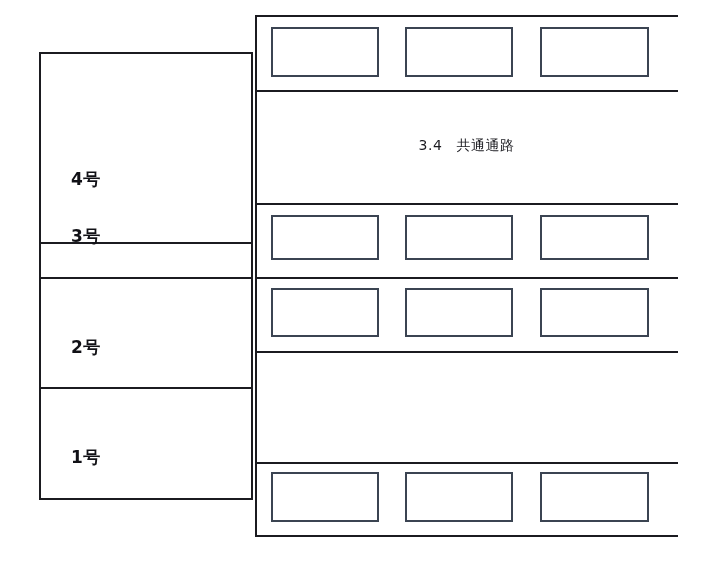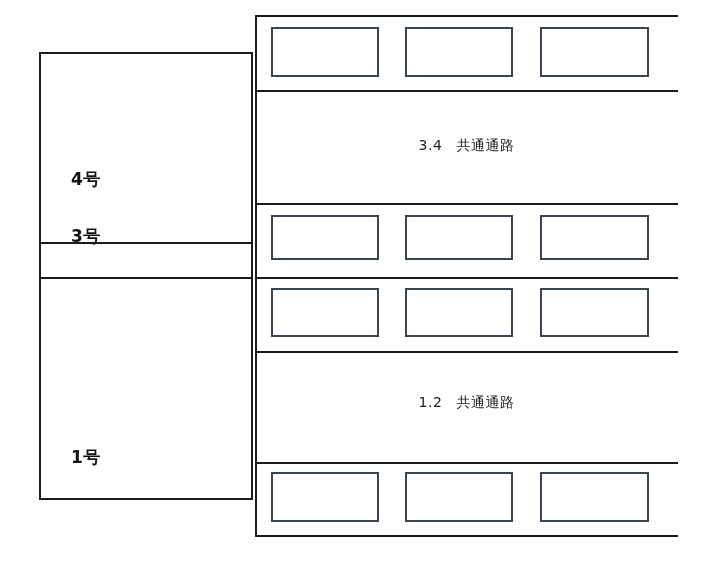--- a/index.html
+++ b/index.html
@@ -88,20 +88,23 @@
 
 <div id="canvas">
 
   <div class="unit-table">
     <div class="unit-row" style="top:12px;height:134px;margin-top:44px;">
       <span class="unit-label" style="top:58px;">4号</span>
     </div>
     <div class="unit-row" style="top:113px;height:112px;text-decoration:underline;">
       <span class="unit-label" style="top:58px;">3号</span>
     </div>
+    <div class="unit-row" style="top:225px;height:110px;">
+      <span class="unit-label" style="top:57px;">2号</span>
+    </div>
     <div class="unit-row last" style="top:335px;height:113px;">
       <span class="unit-label" style="top:57px;">1号</span>
     </div>
   </div>
 
   <div class="v-rule"></div>
 
   <div class="h-rule" style="top:15px;"></div>
   <div class="h-rule" style="top:90px;"></div>
   <div class="h-rule" style="top:203px;"></div>
@@ -119,21 +122,18 @@
   </div>
 
   <div class="room-box" style="left:271px;top:215px;width:108px;height:45px;"></div>
   <div class="room-box" style="left:405px;top:215px;width:108px;height:45px;"></div>
   <div class="room-box" style="left:540px;top:215px;width:109px;height:45px;"></div>
 
   <div class="room-box" style="left:271px;top:288px;width:108px;height:49px;"></div>
   <div class="room-box" style="left:405px;top:288px;width:108px;height:49px;"></div>
   <div class="room-box" style="left:540px;top:288px;width:109px;height:49px;"></div>
 
-  <div class="corridor-label" style="top:394px;">
-    <span class="num">1.2</span><span>共通通路</span>
-  </div>
 
   <div class="room-box" style="left:271px;top:472px;width:108px;height:50px;"></div>
   <div class="room-box" style="left:405px;top:472px;width:108px;height:50px;"></div>
   <div class="room-box" style="left:540px;top:472px;width:109px;height:50px;"></div>
 
 </div>
 
 </body></html>

